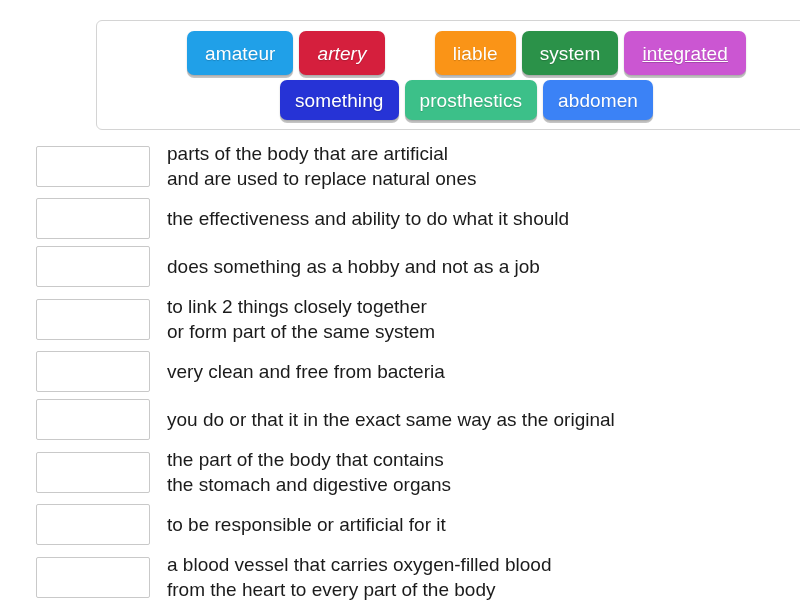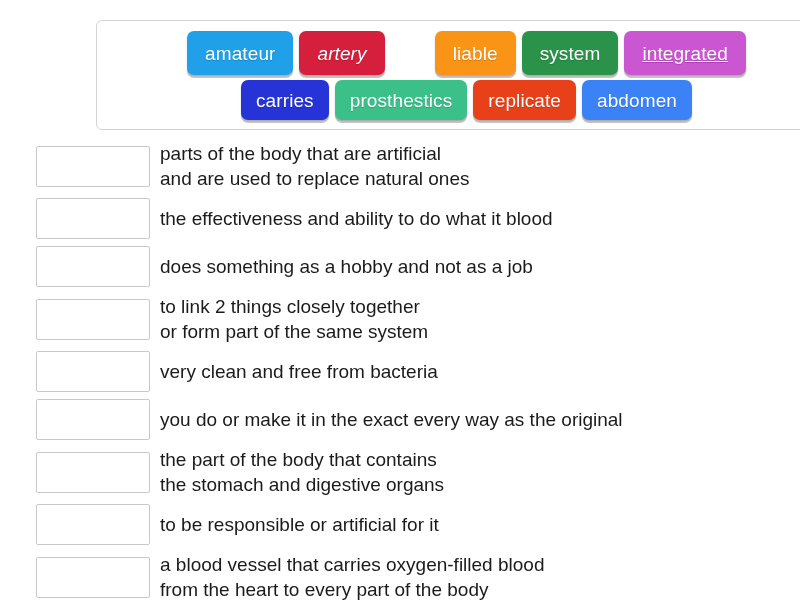--- a/index.html
+++ b/index.html
@@ -91,74 +91,73 @@
     flex: 0 0 auto;
     width: 114px;
     height: 41px;
     background: #ffffff;
     border: 1px solid #c9c9c9;
     border-radius: 2px;
   }
 
   .definition {
     flex: 1 1 auto;
-    margin-left: 10px;
+    margin-left: 17px;
     font-size: 19px;
     line-height: 25px;
     color: #1b1b1b;
     white-space: pre-line;
   }
 </style>
 </head>
 <body>
 
 <div id="app">
 
   <div class="tile-bank">
     <div class="tile-row tile-row-1">
         <div class="tile" style="background: rgb(32, 160, 232);">amateur</div>
         <div class="tile" style="background: rgb(213, 31, 61); font-style: italic;">artery</div>
         <div class="tile" style="background: rgb(250, 148, 23); margin-left: 44px;">liable</div>
         <div class="tile" style="background: rgb(43, 146, 73);">system</div>
         <div class="tile" style="background: rgb(203, 86, 210); text-decoration: underline;">integrated</div>
       </div>
     <div class="tile-row tile-row-2">
-        <div class="tile" style="background: rgb(38, 51, 214);">carries</div>
+        <div class="tile" style="background: rgb(38, 51, 214);">something</div>
         <div class="tile" style="background: rgb(60, 192, 137); text-align: center;">prosthestics</div>
-        <div class="tile" style="background: rgb(232, 65, 26);">replicate</div>
         <div class="tile" style="background: #3b82f6;">abdomen</div>
       </div>
   </div>
 
   <div class="match-list">
       <div class="match-row">
         <div class="drop-zone"></div>
         <div class="definition">parts of the body that are artificial
 and are used to replace natural ones</div>
       </div>
       <div class="match-row">
         <div class="drop-zone"></div>
-        <div class="definition">the effectiveness and ability to do what it blood</div>
+        <div class="definition">the effectiveness and ability to do what it should</div>
       </div>
       <div class="match-row">
         <div class="drop-zone"></div>
         <div class="definition">does something as a hobby and not as a job</div>
       </div>
       <div class="match-row">
         <div class="drop-zone"></div>
         <div class="definition">to link 2 things closely together
 or form part of the same system</div>
       </div>
       <div class="match-row">
         <div class="drop-zone"></div>
         <div class="definition">very clean and free from bacteria</div>
       </div>
       <div class="match-row">
         <div class="drop-zone"></div>
-        <div class="definition">you do or make it in the exact every way as the original</div>
+        <div class="definition">you do or that it in the exact same way as the original</div>
       </div>
       <div class="match-row">
         <div class="drop-zone"></div>
         <div class="definition">the part of the body that contains
 the stomach and digestive organs</div>
       </div>
       <div class="match-row">
         <div class="drop-zone"></div>
         <div class="definition">to be responsible or artificial for it</div>
       </div>

